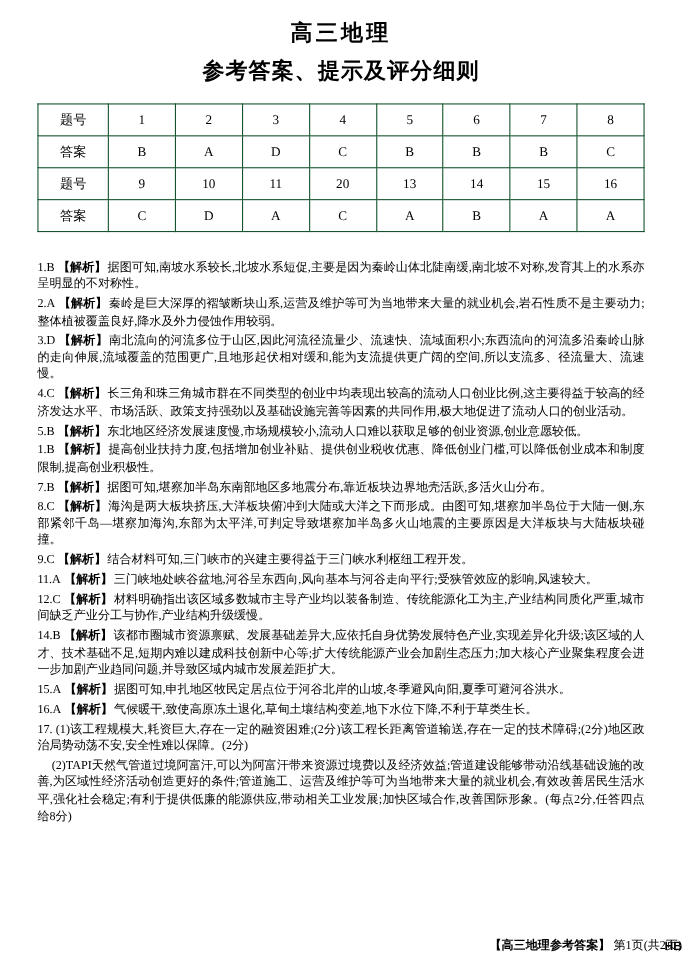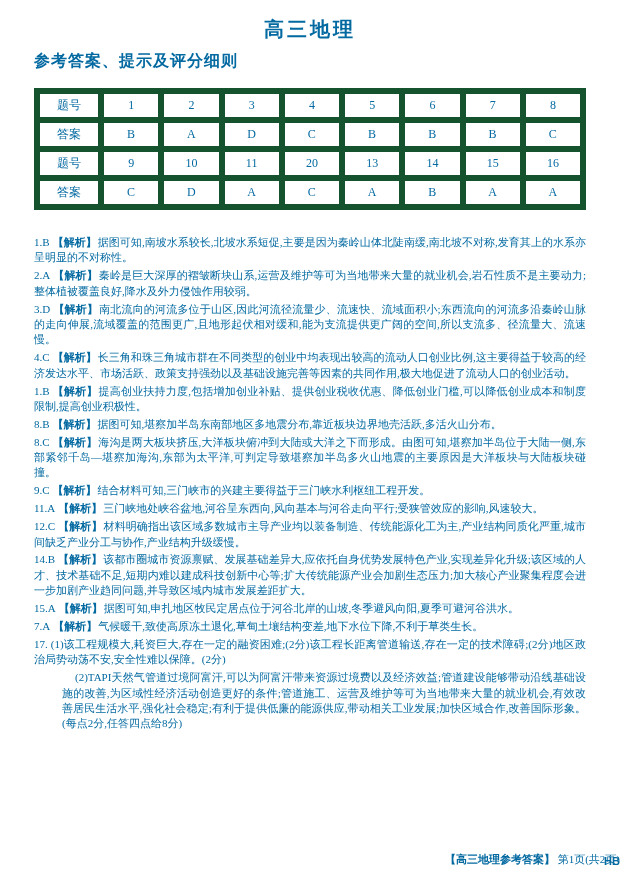--- a/index.html
+++ b/index.html
@@ -6,55 +6,55 @@
   html, body { margin: 0; padding: 0; }
   body {
     width: 620px; height: 881px;
     background: #ffffff;
     font-family: "Liberation Serif", "DejaVu Serif", serif;
   }
   .page {
     position: relative;
     width: 620px; height: 881px;
     background: #ffffff;
-    color: #0369a1;
+    color: #000000;
     padding: 16px 34px 0;
     overflow: hidden;
   }
   .title {
     font-family: "Liberation Sans", "DejaVu Sans", sans-serif;
     font-weight: 700; font-size: 20px;
     text-align: center; letter-spacing: 3px;
   }
   .subtitle {
     font-family: "Liberation Sans", "DejaVu Sans", sans-serif;
-    font-weight: 700; font-size: 16px;
-    margin-top: 8px; letter-spacing: 1px;
+    font-weight: 700; font-size: 20px;
+    text-align: center; margin-top: 8px; letter-spacing: 1px;
   }
   table.answers {
     width: 100%;
     border-collapse: collapse;
     table-layout: fixed;
     margin-top: 16px;
   }
   table.answers td {
-    border: 6px solid #14532d;
+    border: 1px solid #14532d;
     text-align: center; vertical-align: middle;
     height: 29px; font-size: 12px; padding: 0;
   }
   table.answers td.label { width: 64px; }
   .explanations, .q17 {
     font-size: 11px; line-height: 1.4;
     text-align: justify;
   }
   .explanations { margin-top: 25px; }
   p.item { margin: 0 0 2.5px; }
   span.num { padding-right: 3px; }
   span.marker { font-weight: 700; padding-right: 1px; }
-  p.indent { text-indent: 13px; margin-left: 28px; }
+  p.indent { text-indent: 13px; }
   .footer {
     position: absolute; left: 0; bottom: 14px;
     width: 100%; text-align: right; font-size: 11px;
   }
   .footer b { font-weight: 700; }
   .f-right {
     position: absolute; right: 0; bottom: 0;
     font-weight: 700; font-size: 11px;
     font-family: "Liberation Sans", "DejaVu Sans", sans-serif;
   }
@@ -113,29 +113,30 @@
           <td>A</td>
         </tr>
       </tbody>
   </table>
 
   <div class="explanations">
       <p class="item"><span class="num">1.B</span><span class="marker">【解析】</span><span>据图可知,南坡水系较长,北坡水系短促,主要是因为秦岭山体北陡南缓,南北坡不对称,发育其上的水系亦呈明显的不对称性。</span></p>
       <p class="item"><span class="num">2.A</span><span class="marker">【解析】</span><span>秦岭是巨大深厚的褶皱断块山系,运营及维护等可为当地带来大量的就业机会,岩石性质不是主要动力;整体植被覆盖良好,降水及外力侵蚀作用较弱。</span></p>
       <p class="item"><span class="num">3.D</span><span class="marker">【解析】</span><span>南北流向的河流多位于山区,因此河流径流量少、流速快、流域面积小;东西流向的河流多沿秦岭山脉的走向伸展,流域覆盖的范围更广,且地形起伏相对缓和,能为支流提供更广阔的空间,所以支流多、径流量大、流速慢。</span></p>
       <p class="item"><span class="num">4.C</span><span class="marker">【解析】</span><span>长三角和珠三角城市群在不同类型的创业中均表现出较高的流动人口创业比例,这主要得益于较高的经济发达水平、市场活跃、政策支持强劲以及基础设施完善等因素的共同作用,极大地促进了流动人口的创业活动。</span></p>
+      <p class="item"><span class="num">5.B</span><span class="marker">【解析】</span><span>东北地区经济发展速度慢,市场规模较小,流动人口难以获取足够的创业资源,创业意愿较低。</span></p>
       <p class="item"><span class="num">1.B</span><span class="marker">【解析】</span><span>提高创业扶持力度,包括增加创业补贴、提供创业税收优惠、降低创业门槛,可以降低创业成本和制度限制,提高创业积极性。</span></p>
-      <p class="item"><span class="num">8.B</span><span class="marker">【解析】</span><span>据图可知,堪察加半岛东南部地区多地震分布,靠近板块边界地壳活跃,多活火山分布。</span></p>
+      <p class="item"><span class="num">7.B</span><span class="marker">【解析】</span><span>据图可知,堪察加半岛东南部地区多地震分布,靠近板块边界地壳活跃,多活火山分布。</span></p>
       <p class="item"><span class="num">8.C</span><span class="marker">【解析】</span><span>海沟是两大板块挤压,大洋板块俯冲到大陆或大洋之下而形成。由图可知,堪察加半岛位于大陆一侧,东部紧邻千岛—堪察加海沟,东部为太平洋,可判定导致堪察加半岛多火山地震的主要原因是大洋板块与大陆板块碰撞。</span></p>
       <p class="item"><span class="num">9.C</span><span class="marker">【解析】</span><span>结合材料可知,三门峡市的兴建主要得益于三门峡水利枢纽工程开发。</span></p>
       <p class="item"><span class="num">11.A</span><span class="marker">【解析】</span><span>三门峡地处峡谷盆地,河谷呈东西向,风向基本与河谷走向平行;受狭管效应的影响,风速较大。</span></p>
       <p class="item"><span class="num">12.C</span><span class="marker">【解析】</span><span>材料明确指出该区域多数城市主导产业均以装备制造、传统能源化工为主,产业结构同质化严重,城市间缺乏产业分工与协作,产业结构升级缓慢。</span></p>
       <p class="item"><span class="num">14.B</span><span class="marker">【解析】</span><span>该都市圈城市资源禀赋、发展基础差异大,应依托自身优势发展特色产业,实现差异化升级;该区域的人才、技术基础不足,短期内难以建成科技创新中心等;扩大传统能源产业会加剧生态压力;加大核心产业聚集程度会进一步加剧产业趋同问题,并导致区域内城市发展差距扩大。</span></p>
       <p class="item"><span class="num">15.A</span><span class="marker">【解析】</span><span>据图可知,申扎地区牧民定居点位于河谷北岸的山坡,冬季避风向阳,夏季可避河谷洪水。</span></p>
-      <p class="item"><span class="num">7.A</span><span class="marker">【解析】</span><span>气候暖干,致使高原冻土退化,草甸土壤结构变差,地下水位下降,不利于草类生长。</span></p>
+      <p class="item"><span class="num">16.A</span><span class="marker">【解析】</span><span>气候暖干,致使高原冻土退化,草甸土壤结构变差,地下水位下降,不利于草类生长。</span></p>
     </div>
 
   <div class="q17">
       <p class="item"><span class="num">17.</span><span>(1)该工程规模大,耗资巨大,存在一定的融资困难;(2分)该工程长距离管道输送,存在一定的技术障碍;(2分)地区政治局势动荡不安,安全性难以保障。(2分)</span></p>
       <p class="item indent"><span>(2)TAPI天然气管道过境阿富汗,可以为阿富汗带来资源过境费以及经济效益;管道建设能够带动沿线基础设施的改善,为区域性经济活动创造更好的条件;管道施工、运营及维护等可为当地带来大量的就业机会,有效改善居民生活水平,强化社会稳定;有利于提供低廉的能源供应,带动相关工业发展;加快区域合作,改善国际形象。(每点2分,任答四点给8分)</span></p>
     </div>
 
   <div class="footer">
     <span>
       <b>【高三地理参考答案】</b>

